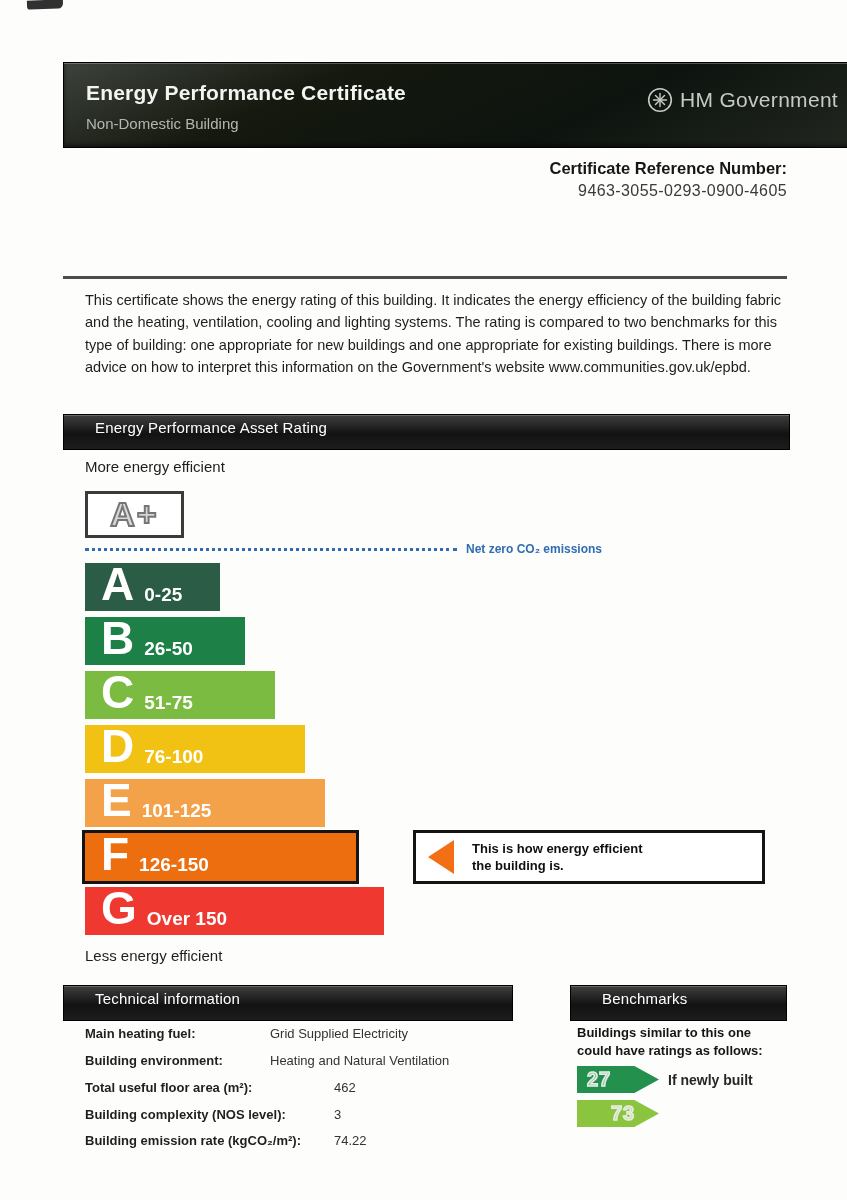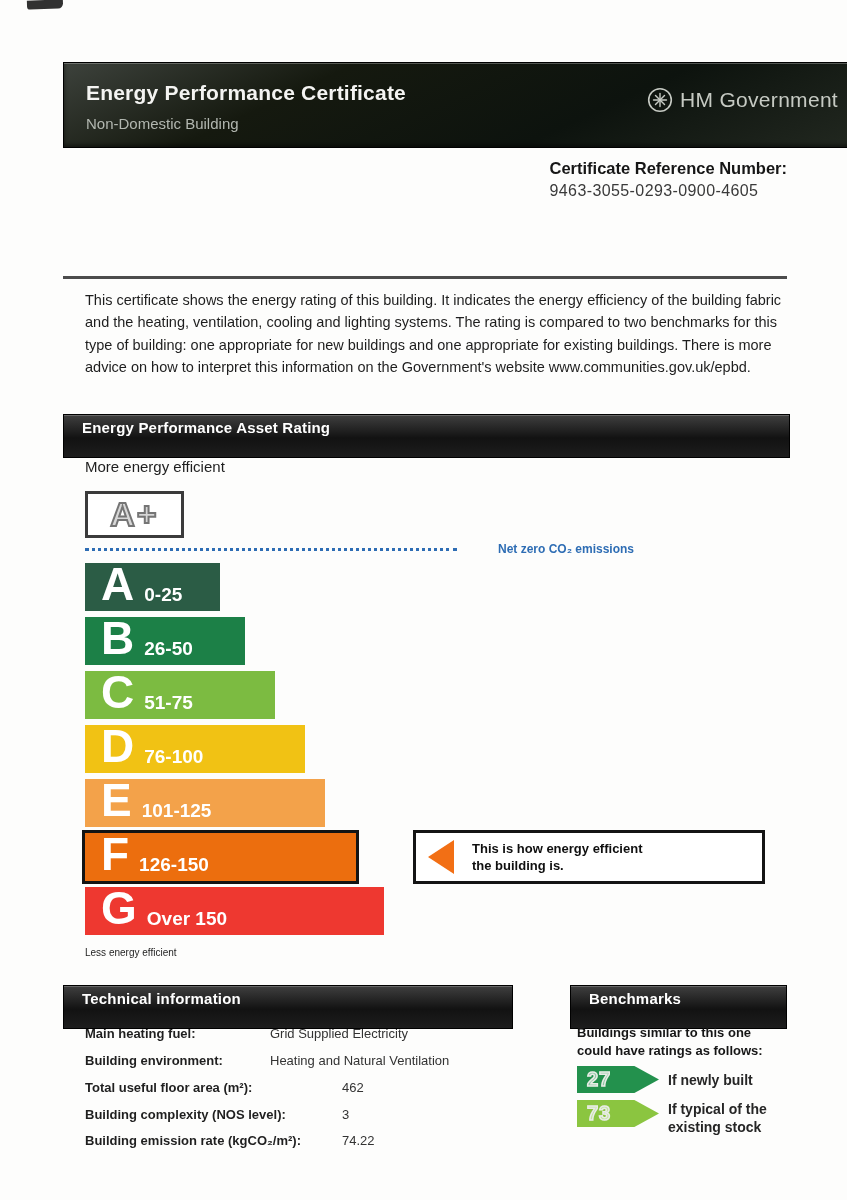--- a/index.html
+++ b/index.html
@@ -11,63 +11,63 @@
   
   .topbar { position:absolute; left:63px; top:62px; width:800px; height:86px;
     background:linear-gradient(155deg,#3d423c 0%,#15190f 30%,#0d130e 65%,#222820 100%);
     border:1px solid #000; box-shadow:inset 0 1px 0 rgba(255,255,255,.28), inset 0 -2px 4px rgba(0,0,0,.5); }
   .topbar-title { position:absolute; left:22px; top:18px; font-size:21px; font-weight:bold; color:#f4f4f2; letter-spacing:.2px; }
   .topbar-sub { position:absolute; left:22px; top:52px; font-size:15px; color:#b2b7b0; }
   .gov { position:absolute; right:24px; top:24px; display:flex; align-items:center; gap:7px; color:#c6cac3; font-size:21px; letter-spacing:.3px; }
 
   
   .address { position:absolute; left:85px; top:160px; font-size:13px; font-weight:bold; color:#2d2d2d; line-height:19px; }
-  .certref { position:absolute; right:60px; top:159px; text-align:left; }
+  .certref { position:absolute; right:60px; top:159px; text-align:right; }
   .certref-label { font-size:16.5px; font-weight:bold; color:#161616; }
   .certref-number { font-size:16px; color:#3a3a3a; margin-top:4px; letter-spacing:.4px; }
 
   .rule { position:absolute; left:63px; top:276px; width:724px; height:3px; background:#4c4c4c; }
 
   .intro { position:absolute; left:85px; top:289px; width:707px; font-size:14.5px; line-height:22.4px; color:#1e1e1e; }
 
   
-  .section-bar { position:absolute; height:44px;
+  .section-bar { position:absolute; height:36px;
     background:linear-gradient(180deg,#3f3f3f 0%,#121212 55%,#1d1d1d 100%);
     border:1px solid #000; box-shadow:inset 0 1px 0 rgba(255,255,255,.22);
-    color:#fff; font-weight:bold; font-size:15px; line-height:26px; padding-left:18px; letter-spacing:.2px; }
+    color:#fff; font-weight:normal; font-size:15px; line-height:26px; padding-left:31px; letter-spacing:.2px; }
   .bar-asset { left:63px; top:414px; width:727px; }
   .bar-tech  { left:63px; top:985px; width:450px; }
   .bar-bench { left:570px; top:985px; width:217px; }
 
   .more-label { position:absolute; left:85px; top:458px; font-size:15px; color:#1e1e1e; }
-  .less-label { position:absolute; left:85px; top:947px; font-size:10px; color:#1e1e1e;text-align:center; }
+  .less-label { position:absolute; left:85px; top:947px; font-size:15px; color:#1e1e1e;text-align:center; }
 
   .aplus-box { position:absolute; left:85px; top:491px; width:99px; height:47px; border:3px solid #3b3b3b; background:#fff; display:flex; align-items:center; justify-content:center; }
   .aplus-text { font-size:34px; font-weight:bold; letter-spacing:2px; color:rgba(140,140,140,.35); -webkit-text-stroke:2px #757575; }
 
   .netzero-line { position:absolute; left:85px; top:548px; width:372px; border-top:3px dotted #2e6db4; }
-  .netzero-text { position:absolute; left:466px; top:542px; font-size:12px; font-weight:bold; color:#2e6db4;margin-left:32px; }
+  .netzero-text { position:absolute; left:466px; top:542px; font-size:12px; font-weight:bold; color:#2e6db4; }
 
   
   .band { position:absolute; left:85px; height:48px; display:flex; align-items:center; }
   .band.current { outline:3px solid #141414; }
   .band-letter { font-size:46px; font-weight:bold; color:#fff; margin-left:16px; line-height:1; transform:translateY(-3px); }
   .band-range  { font-size:19px; font-weight:bold; color:#fff; margin-left:10px; align-self:flex-end; margin-bottom:5px; }
 
   
   .pointer-box { position:absolute; left:413px; top:830px; width:352px; height:54px; border:3px solid #141414; background:#fff; display:flex; align-items:center; }
   .pointer-tri { width:0; height:0; border-top:17px solid transparent; border-bottom:17px solid transparent; border-right:26px solid #f26f15; margin-left:12px; }
   .pointer-value { font-size:47px; font-weight:bold; color:#f26f15; margin-left:24px; letter-spacing:3px; line-height:1; -webkit-text-stroke:2px #4b2000; transform:translateY(-1px); }
   .pointer-desc { font-size:13px; font-weight:bold; color:#0f0f0f; line-height:17px; width:180px; margin-left:18px; }
 
   
   .tech-row { position:absolute; left:85px; width:430px; font-size:13px; }
   .tech-label { font-weight:bold; color:#1f1f1f; }
   .tech-value { position:absolute; left:185px; top:0; font-weight:normal; color:#333; }
-  .tech-row.val-far .tech-value { left:257px; }
+  .tech-row.val-far .tech-value { left:249px; }
 
   
   .bench-intro { position:absolute; left:577px; top:1024px; width:212px; font-size:13px; font-weight:bold; color:#161616; line-height:18px; }
   .bench-badge { position:absolute; left:577px; width:82px; height:27px; clip-path:polygon(0 0,70% 0,100% 50%,70% 100%,0 100%); display:flex; align-items:center; }
   .bench-badge.b0 { top:1066px; }
   .bench-badge.b1 { top:1100px; }
   .bench-num { font-size:20px; font-weight:bold; margin-left:10px; color:rgba(255,255,255,.5); -webkit-text-stroke:1.5px #e9ece7; letter-spacing:1px; }
   .bench-label { position:absolute; left:668px; width:132px; font-size:14px; font-weight:bold; color:#262626; line-height:18px; }
   .bench-label.l0 { top:1071px; }
   .bench-label.l1 { top:1100px; }
@@ -179,18 +179,17 @@
   </div>
 
   <div class="section-bar bar-bench">Benchmarks</div>
   <div class="bench-intro">Buildings similar to this one could have ratings as follows:</div>
 
   <div class="bench-badge b0" style="background: rgb(35, 145, 77);">
     <span class="bench-num">27</span>
   </div>
   <div class="bench-label l0">If newly built</div>
 
-  <div class="bench-badge b1" style="background: rgb(139, 197, 64);">
+  <div class="bench-badge b1" style="background: rgb(139, 197, 64); padding-left: 24px;">
     <span class="bench-num">73</span>
   </div>
-  <div class="bench-label l1">If typical of the existing stock</div>
 
 </div>
 
 </body></html>

